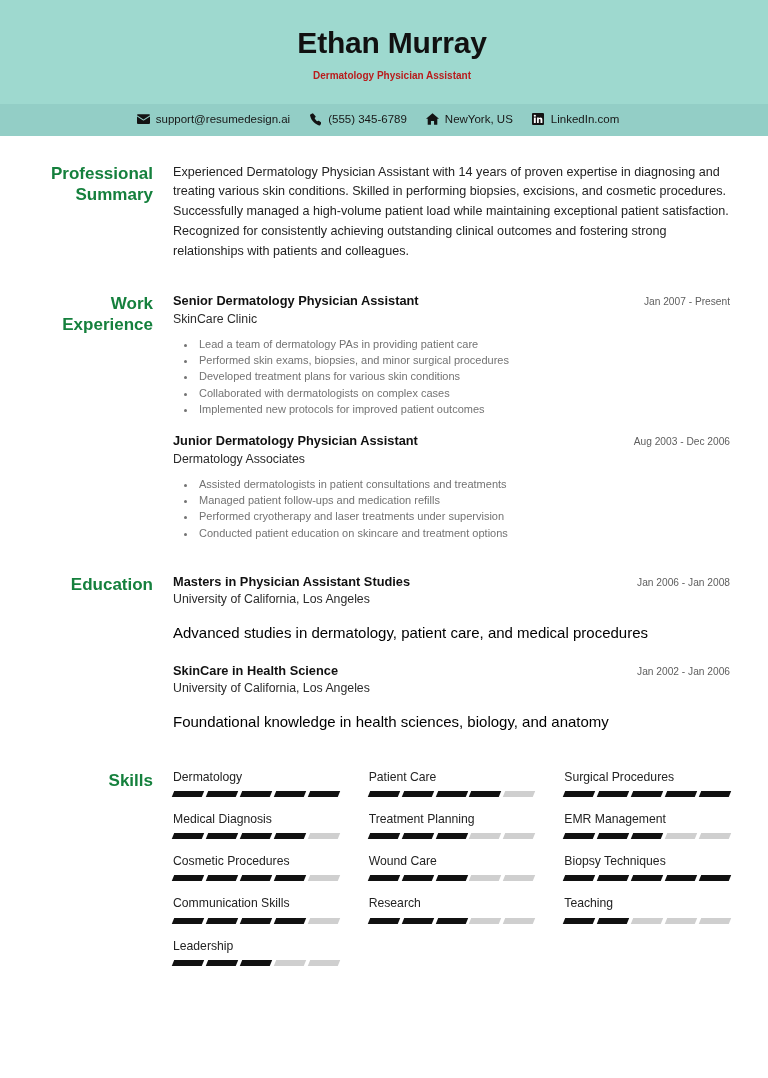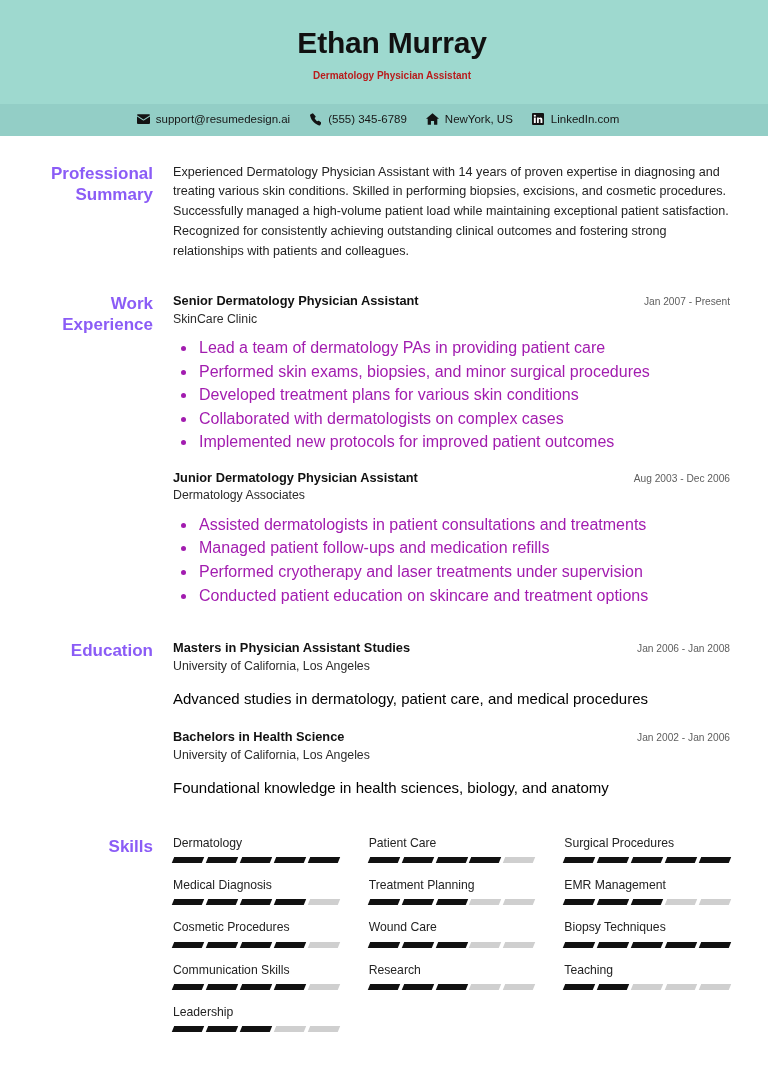--- a/index.html
+++ b/index.html
@@ -77,21 +77,21 @@
     align-items: flex-start;
   }
   .section-label {
     width: 135px;
     flex: none;
     text-align: right;
     padding-right: 20px;
     box-sizing: border-box;
     font-size: 17px;
     font-weight: bold;
-    color: #8b5cf6;
+    color: #15803d;
     line-height: 1.25;
   }
   .section-content {
     flex: 1 1 auto;
     min-width: 0;
   }
 
   #section-summary { padding-top: 27px; }
   #section-experience { padding-top: 31px; }
   #section-education { padding-top: 33px; }
@@ -133,22 +133,22 @@
     font-size: 12.3px;
     color: #2b2b2b;
     line-height: 1.35;
     margin-top: 1px;
   }
   .entry-bullets {
     margin: 9px 0 0 0;
     padding-left: 24px;
   }
   .entry-bullets li {
-    font-size: 16px;
-    color: #a21caf;
+    font-size: 11px;
+    color: #737373;
     line-height: 1.47;
     padding-left: 2px;
   }
   .entry-desc {
     font-size: 15px;
     color: #000000;
     line-height: 1.45;
     margin-top: 14px;
   }
   .edu-entry { margin-bottom: 19px; }
@@ -275,21 +275,21 @@
         <div class="edu-entry">
           <div class="entry-head">
             <div class="entry-role">Masters in Physician Assistant Studies</div>
             <div class="entry-date">Jan 2006 - Jan 2008</div>
           </div>
           <div class="entry-org">University of California, Los Angeles</div>
           <div class="entry-desc">Advanced studies in dermatology, patient care, and medical procedures</div>
         </div>
         <div class="edu-entry">
           <div class="entry-head">
-            <div class="entry-role">Bachelors in Health Science</div>
+            <div class="entry-role">SkinCare in Health Science</div>
             <div class="entry-date">Jan 2002 - Jan 2006</div>
           </div>
           <div class="entry-org">University of California, Los Angeles</div>
           <div class="entry-desc">Foundational knowledge in health sciences, biology, and anatomy</div>
         </div>
       </div>
   </div>
 
   <div class="section" id="section-skills">
     <div class="section-label">Skills</div>

